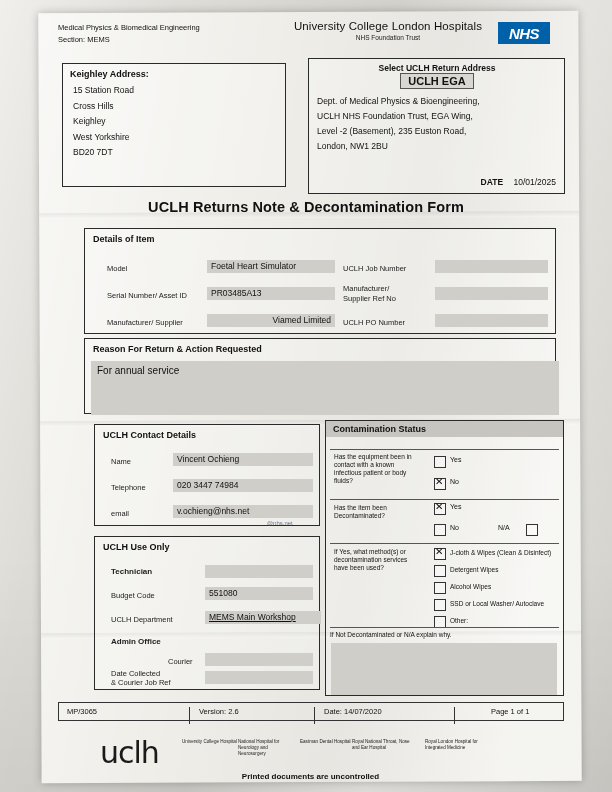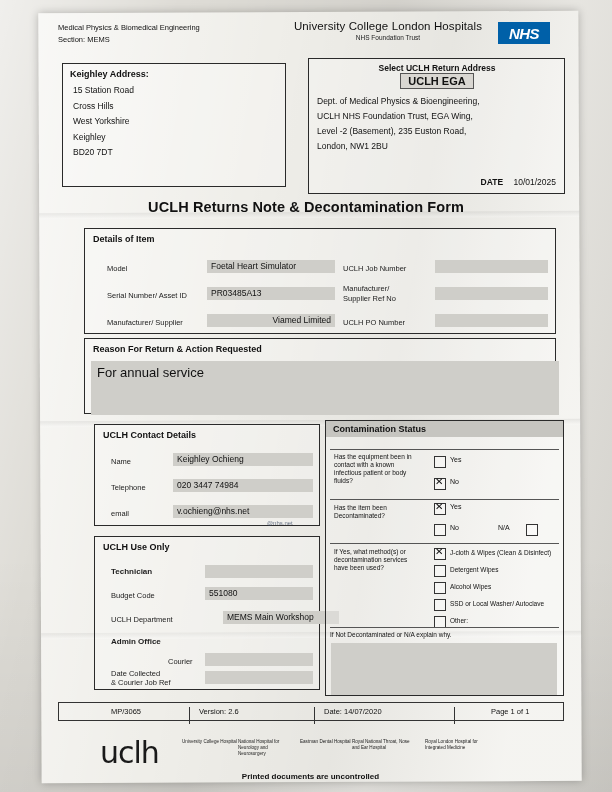--- a/index.html
+++ b/index.html
@@ -66,21 +66,21 @@
   .sec-title { font-size:9px; font-weight:bold; padding:5px 0 0 8px; }
   .fld { position:absolute; font-size:7.5px; color:#222; }
   .val {
     position:absolute; background:#cfcec9; border:0; height:13px; line-height:13px;
     font-size:8.5px; padding:0 4px; color:#111;
   }
   
   .reason { left:84px; top:338px; width:470px; height:74px; }
   .reason-body {
     position:absolute; left:6px; top:22px; width:456px; height:46px;
-    background:#cfcec9; font-size:13px; padding:4px 6px;
+    background:#cfcec9; font-size:10px; padding:4px 6px;
   }
   
   .contact { left:94px; top:424px; width:224px; height:100px; }
   
   .contam { left:325px; top:420px; width:237px; height:274px; }
   .contam-title {
     position:absolute; left:0; top:0; width:100%; height:16px;
     background:#c6c5c0; font-size:9px; font-weight:bold; padding:3px 0 0 7px;
     box-sizing:border-box;
   }
@@ -146,22 +146,22 @@
       <div class="ucl-sub">NHS Foundation Trust</div>
     </div>
     <div class="nhs">NHS</div>
   </div>
 
   <div class="box supplier">
     <div class="box-title">Keighley Address:</div>
     <div class="addr-lines">
       <div>15 Station Road</div>
       <div>Cross Hills</div>
+      <div>Keighley</div>
       <div>West Yorkshire</div>
-      <div>Keighley</div>
       <div>BD20 7DT</div>
     </div>
   </div>
 
   <div class="box returnaddr">
     <div class="sel-head">
       <span class="lbl">Select UCLH Return Address</span>
       <span class="ega">UCLH EGA</span>
     </div>
     <div class="ra-lines">
@@ -203,41 +203,41 @@
 
   <div class="box reason">
     <div class="sec-title">Reason For Return &amp; Action Requested</div>
     <div class="reason-body">For annual service</div>
   </div>
 
   <div class="box contact">
     <div class="sec-title">UCLH Contact Details</div>
 
     <div class="fld" style="left:16px; top:32px;">Name</div>
-    <div class="val" style="left:78px; top:28px; width:132px;">Keighley Ochieng</div>
+    <div class="val" style="left:78px; top:28px; width:132px;">Vincent Ochieng</div>
 
     <div class="fld" style="left:16px; top:58px;">Telephone</div>
     <div class="val" style="left:78px; top:54px; width:132px;">020 3447 74984</div>
 
     <div class="fld" style="left:16px; top:84px;">email</div>
     <div class="val" style="left:78px; top:80px; width:132px;">v.ochieng@nhs.net</div>
     <div class="smudge" style="left:172px; top:95px;">@nhs.net</div>
   </div>
 
   <div class="box useonly">
     <div class="sec-title">UCLH Use Only</div>
 
     <div class="fld" style="left:16px; top:30px; font-weight:bold; font-size:8px;">Technician</div>
     <div class="val" style="left:110px; top:28px; width:100px;"></div>
 
     <div class="fld" style="left:16px; top:54px;">Budget Code</div>
     <div class="val" style="left:110px; top:50px; width:100px;">551080</div>
 
     <div class="fld" style="left:16px; top:78px;">UCLH Department</div>
-    <div class="val" style="left:128px; top:74px; width:108px;">MEMS Main Workshop</div>
+    <div class="val" style="left:110px; top:74px; width:108px;text-decoration:underline;">MEMS Main Workshop</div>
 
     <div class="fld" style="left:16px; top:100px; font-weight:bold; font-size:8px;">Admin Office</div>
 
     <div class="fld" style="left:28px; top:120px;margin-left:45px;">Courier</div>
     <div class="val" style="left:110px; top:116px; width:100px;"></div>
 
     <div class="fld" style="left:16px; top:132px;">Date Collected</div>
     <div class="fld" style="left:16px; top:141px;">&amp; Courier Job Ref</div>
     <div class="val" style="left:110px; top:134px; width:100px;"></div>
   </div>
@@ -276,21 +276,21 @@
       <div class="cbox" style="left:104px; top:72px;"></div>
       <div class="mopt" style="left:120px; top:73px;">Other:</div>
     </div>
 
     <div class="crow" style="top:206px; height:0;"></div>
     <div class="notdecon" style="top:210px;">If Not Decontaminated or N/A explain why.</div>
     <div class="noteblock" style="top:222px;"></div>
   </div>
 
   <div class="footbar">
-    <div style="left:8px;margin-left:44px;">MP/3065</div>
+    <div style="left:8px;">MP/3065</div>
     <div class="vline" style="left:130px;"></div>
     <div style="left:140px;">Version: 2.6</div>
     <div class="vline" style="left:255px;"></div>
     <div style="left:265px;">Date: 14/07/2020</div>
     <div class="vline" style="left:395px;"></div>
     <div style="left:432px;">Page 1 of 1</div>
   </div>
 
   <div class="logo">uclh</div>
   <div class="hosp" style="left:182px;">University College Hospital</div>

